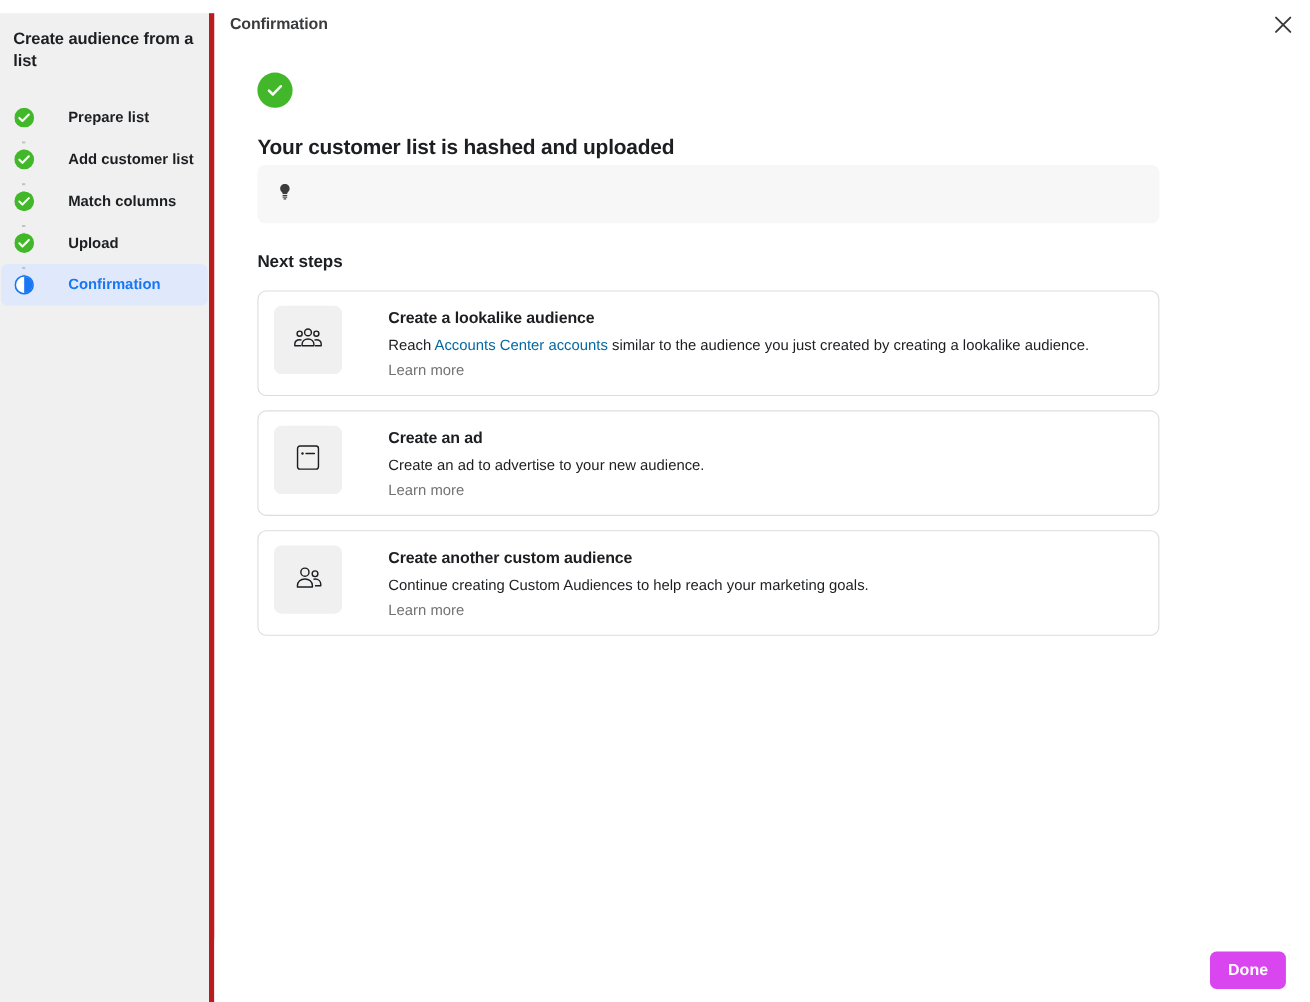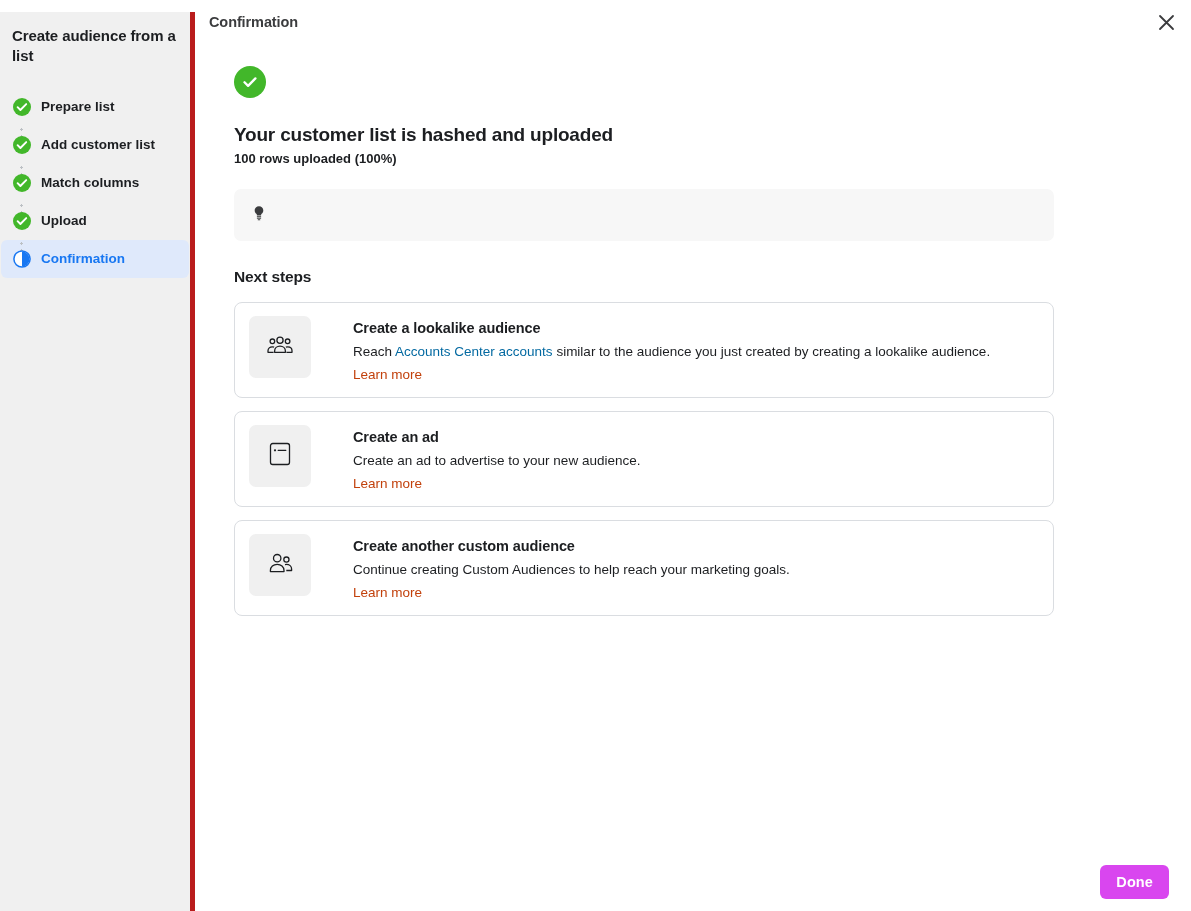--- a/index.html
+++ b/index.html
@@ -49,20 +49,21 @@
 
   .step {
     position: relative;
     display: flex;
     align-items: center;
     height: 38px;
     padding-left: 12px;
     border-radius: 6px;
     margin: 0 1px;
     cursor: pointer;
+    gap: 21px;
   }
 
   .step.active {
     background: #dfe9fb;
   }
 
   .step-icon {
     width: 18px;
     height: 18px;
     min-width: 18px;
@@ -239,21 +240,21 @@
     margin-bottom: 4px;
   }
 
   .inline-link {
     color: #0369a1;
     cursor: pointer;
   }
 
   .learn-more {
     font-size: 13.5px;
-    color: #c2410c;
+    color: #737373;
     line-height: 19px;
     cursor: pointer;
     display: inline-block;
   }
 
   .footer {
     position: absolute;
     bottom: 0;
     left: 0;
     right: 0;
@@ -360,21 +361,20 @@
 
     <div class="content">
 
       <div class="success-check">
         <svg width="20" height="20" viewBox="0 0 20 20">
             <path d="M4.5 10.3l3.6 3.6 7.3-7.5" stroke="#fff" stroke-width="2.3" fill="none" stroke-linecap="round" stroke-linejoin="round"></path>
           </svg>
       </div>
 
       <div class="headline">Your customer list is hashed and uploaded</div>
-      <div class="subline">100 rows uploaded (100%)</div>
 
       <div class="info-banner">
         <span class="info-icon">
           <svg width="16" height="16" viewBox="0 0 16 16">
             <path d="M8 1.2c-2.5 0-4.3 1.9-4.3 4.2 0 1.5.8 2.6 1.6 3.4.4.4.6.8.6 1.2v.4h4.2v-.4c0-.4.2-.8.6-1.2.8-.8 1.6-1.9 1.6-3.4 0-2.3-1.8-4.2-4.3-4.2z" fill="#3b3c3e"></path>
             <rect x="5.9" y="11.2" width="4.2" height="1" fill="#3b3c3e"></rect>
             <rect x="5.9" y="12.7" width="4.2" height="1" fill="#3b3c3e"></rect>
             <rect x="6.7" y="14.2" width="2.6" height="1.1" rx="0.5" fill="#3b3c3e"></rect>
           </svg>
         </span>

